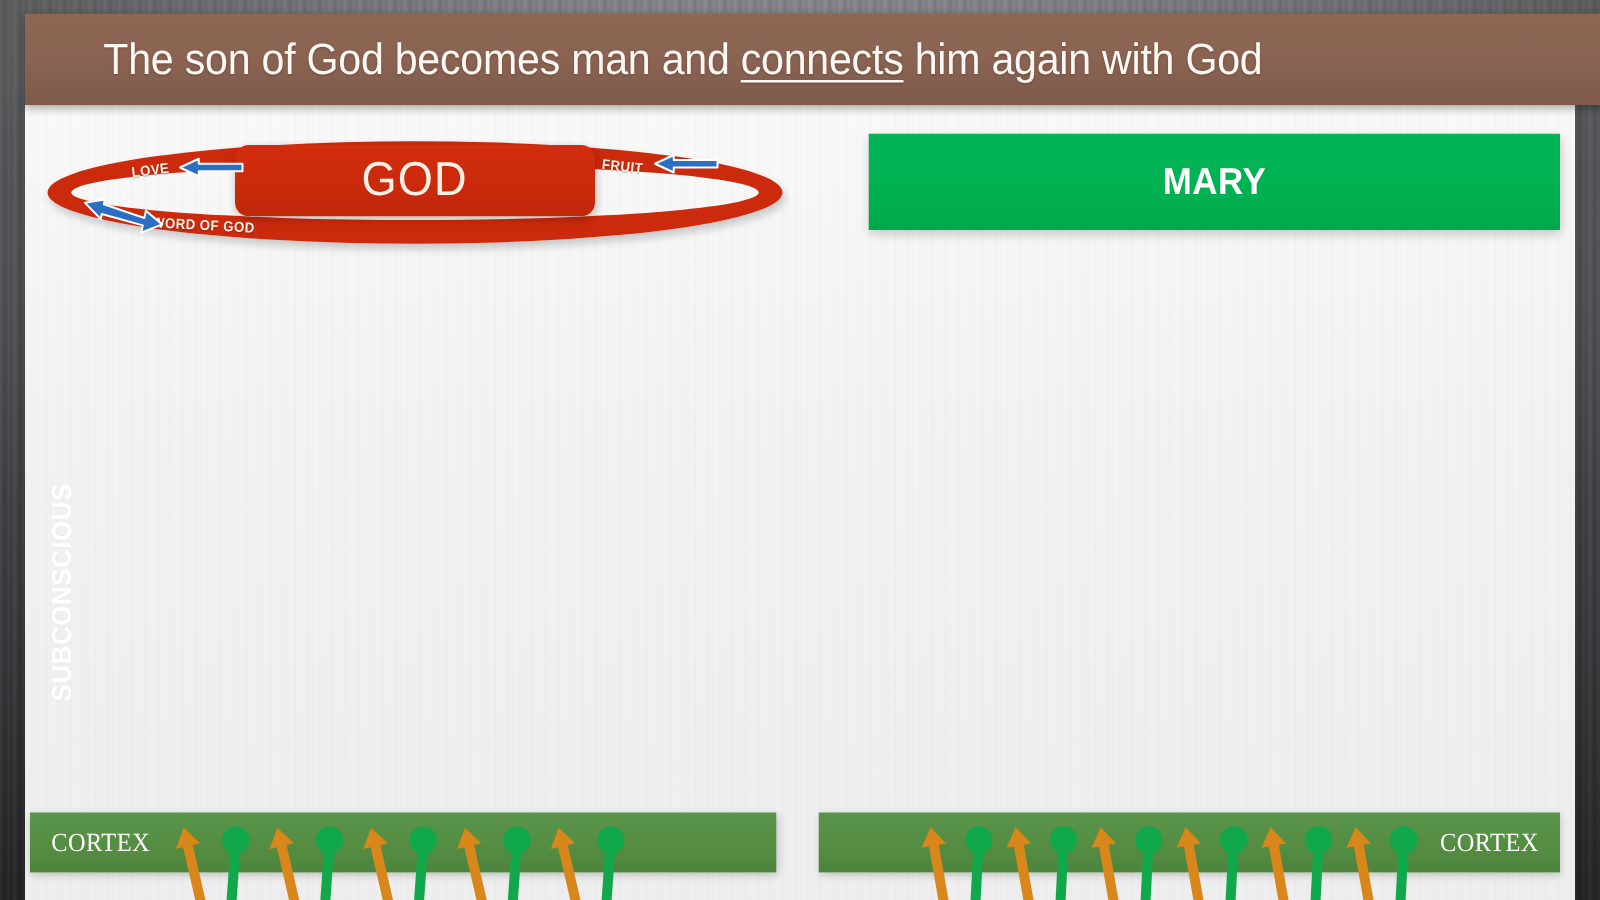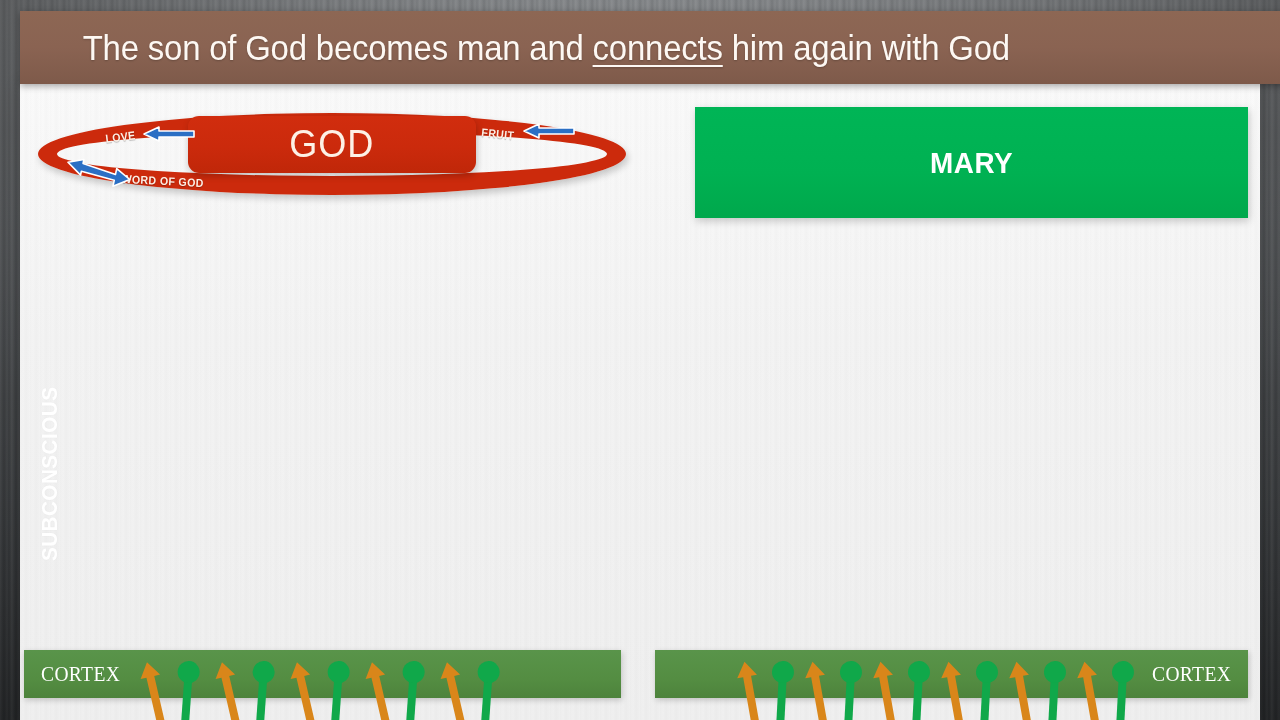--- a/index.html
+++ b/index.html
@@ -144,21 +144,21 @@
   .a-love { left: 98px; top: 25px; }
   .a-fruit { left: 480px; top: 22px; }
   .a-word { left: 30px; top: 62px; }
 
   
   .mary-box {
     position: absolute;
     left: 695px;
     top: 107px;
     width: 553px;
-    height: 111px;
+    height: 77px;
     background: linear-gradient(180deg, #00b556 0%, #00b152 60%, #00a84c 100%);
     box-shadow: 1px 3px 8px rgba(0,0,0,0.20);
     display: flex;
     align-items: center;
     justify-content: center;
   }
   .mary-label {
     color: #ffffff;
     font-size: 30px;
     font-weight: 700;

